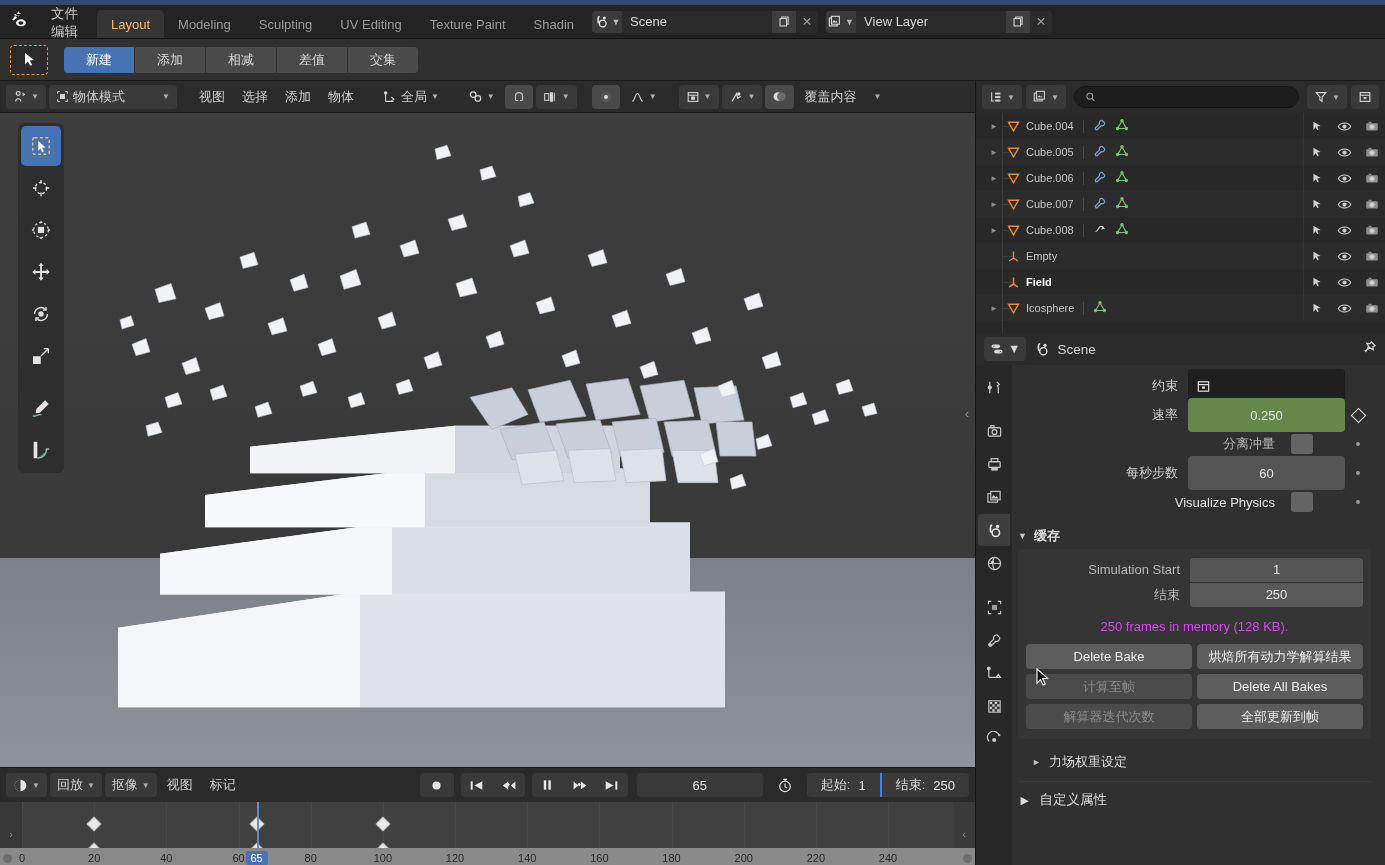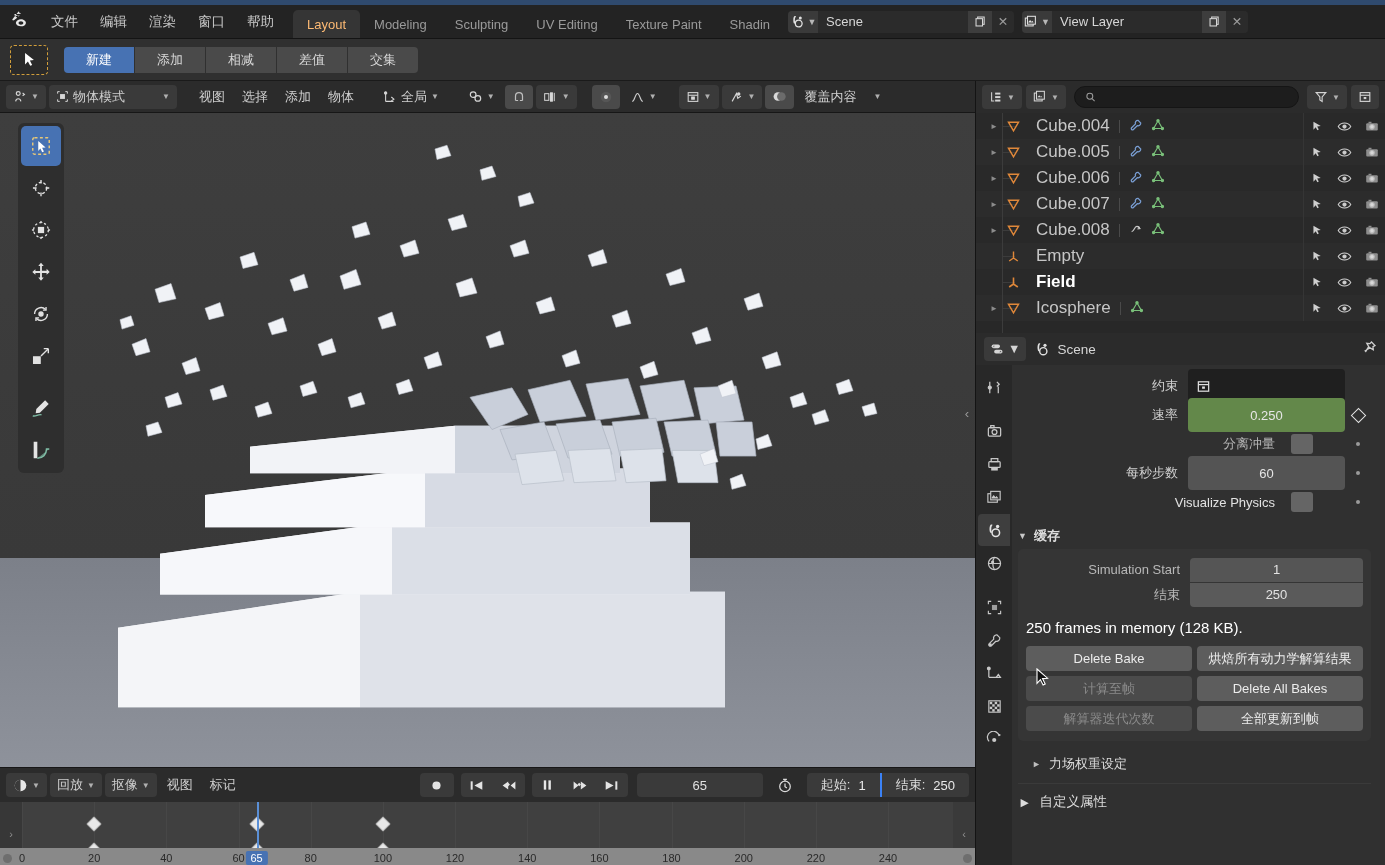--- a/index.html
+++ b/index.html
@@ -12,21 +12,21 @@
   .app{ position:absolute; inset:0; display:flex; flex-direction:column; background:#1d1d1d; }
 
   
   .topstrip{ height:5px; background:#2f4a6e; flex:none; }
   .topbar{
     height:34px; flex:none; background:#232323; display:flex; align-items:stretch;
     border-bottom:1px solid #141414;
   }
   .logo{ width:40px; display:flex; align-items:center; justify-content:center; }
   .logo svg{ width:21px; height:21px; }
-  .menu{ display:flex; align-items:center; }
+  .menu{ display:flex; align-items:center;flex-direction:column; }
   .menu .mi{ padding:0 11px; height:100%; display:flex; align-items:center; color:#c8c8c8; font-size:13.5px; }
   .tabs{ display:flex; align-items:flex-end; margin-left:8px; }
   .tab{
     padding:0 14px; height:28px; align-self:flex-end; display:flex; align-items:center;
     color:#9a9a9a; font-size:13px; border-radius:5px 5px 0 0;
   }
   .tab.active{ background:#353535; color:#fdba74; }
   .spacerflex{ flex:1 1 auto; }
   .scenefield{
     display:flex; align-items:center; height:22px; align-self:center; margin-left:4px;
@@ -148,21 +148,21 @@
     font-family:inherit;
   }
   .ollist{ flex:1 1 auto; overflow:hidden; position:relative; }
   .olrow{ height:26px; display:flex; align-items:center; padding-left:10px; position:relative; }
   .olrow:nth-child(even){ background:#2c2c2c; }
   .olrow:nth-child(odd){ background:#292929; }
   .disc{ width:16px; color:#8c8c8c; font-size:8px; display:flex; align-items:center; justify-content:center; }
   .treeline{ position:absolute; left:26px; top:0; bottom:0; width:1px; background:#3c3c3c; }
   .treestub{ position:absolute; left:26px; top:50%; width:13px; height:1px; background:#3c3c3c; }
   .olico{ width:22px; display:flex; align-items:center; justify-content:center; z-index:1; }
-  .olname{ color:#c6c6c6; font-size:17px; margin-left:12px; }
+  .olname{ color:#c6c6c6; font-size:11px; margin-left:2px; }
   .olname.bold{ color:#fff; font-weight:bold; }
   .olsep{ width:1px; height:13px; background:#4a4a4a; margin:0 9px; }
   .oldata{ display:flex; align-items:center; gap:8px; }
   .olright{ position:absolute; right:0; top:0; bottom:0; display:flex; align-items:center; gap:0; }
   .olrb{ width:27px; display:flex; align-items:center; justify-content:center; }
   .olrsep{ position:absolute; right:81px; top:0; bottom:0; width:1px; background:#353535; }
 
   
   .props{ flex:1 1 auto; display:flex; flex-direction:column; min-height:0; background:#303030; }
   .propheader{
@@ -196,21 +196,21 @@
 
   .section{ margin:12px 0 4px 0; display:flex; align-items:center; gap:7px; color:#dcdcdc; font-size:13px; font-weight:bold;}
   .section .tri{ font-size:9px; color:#c8c8c8; }
   .cachegroup{ background:#353535; border-radius:5px; padding:8px 8px 10px 8px; margin-top:2px;}
   .cacherow{ display:flex; align-items:center; height:25px; }
   .cachelabel{ width:164px; text-align:right; padding-right:10px; color:#b8b8b8; font-size:13px;}
   .cachefield{ flex:1 1 auto; height:24px; background:#5a5a5a; display:flex; align-items:center; justify-content:center;
                color:#e2e2e2; font-size:13px;}
   .cachefield.top{ border-radius:4px 4px 0 0; background:#555;}
   .cachefield.bot{ border-radius:0 0 4px 4px; background:#5a5a5a;}
-  .cachenote{ color:#ffffff; font-size:15px; padding:12px 0 2px 0; }
+  .cachenote{ text-align:center; color:#d946ef; font-size:13px; padding:12px 0 2px 0; }
 
   .btngrid{ display:grid; grid-template-columns:1fr 1fr; gap:5px; margin-top:8px; }
   .bbtn{ height:25px; background:#5d5d5d; border-radius:4px; display:flex; align-items:center; justify-content:center;
          color:#ececec; font-size:13px;}
   .bbtn.dis{ background:#4b4b4b; color:#8b8b8b; }
   .subsection{ margin:14px 0 0 14px; display:flex; align-items:center; gap:8px; color:#dcdcdc; font-size:13px; }
   .subsection .tri{ font-size:9px; color:#bdbdbd; }
   .bottomsection{
     margin-top:10px; margin-left:0px; display:flex; align-items:center; gap:8px; color:#dcdcdc; font-size:13.5px;
     border-top:1px solid #3a3a3a; padding-top:9px;

